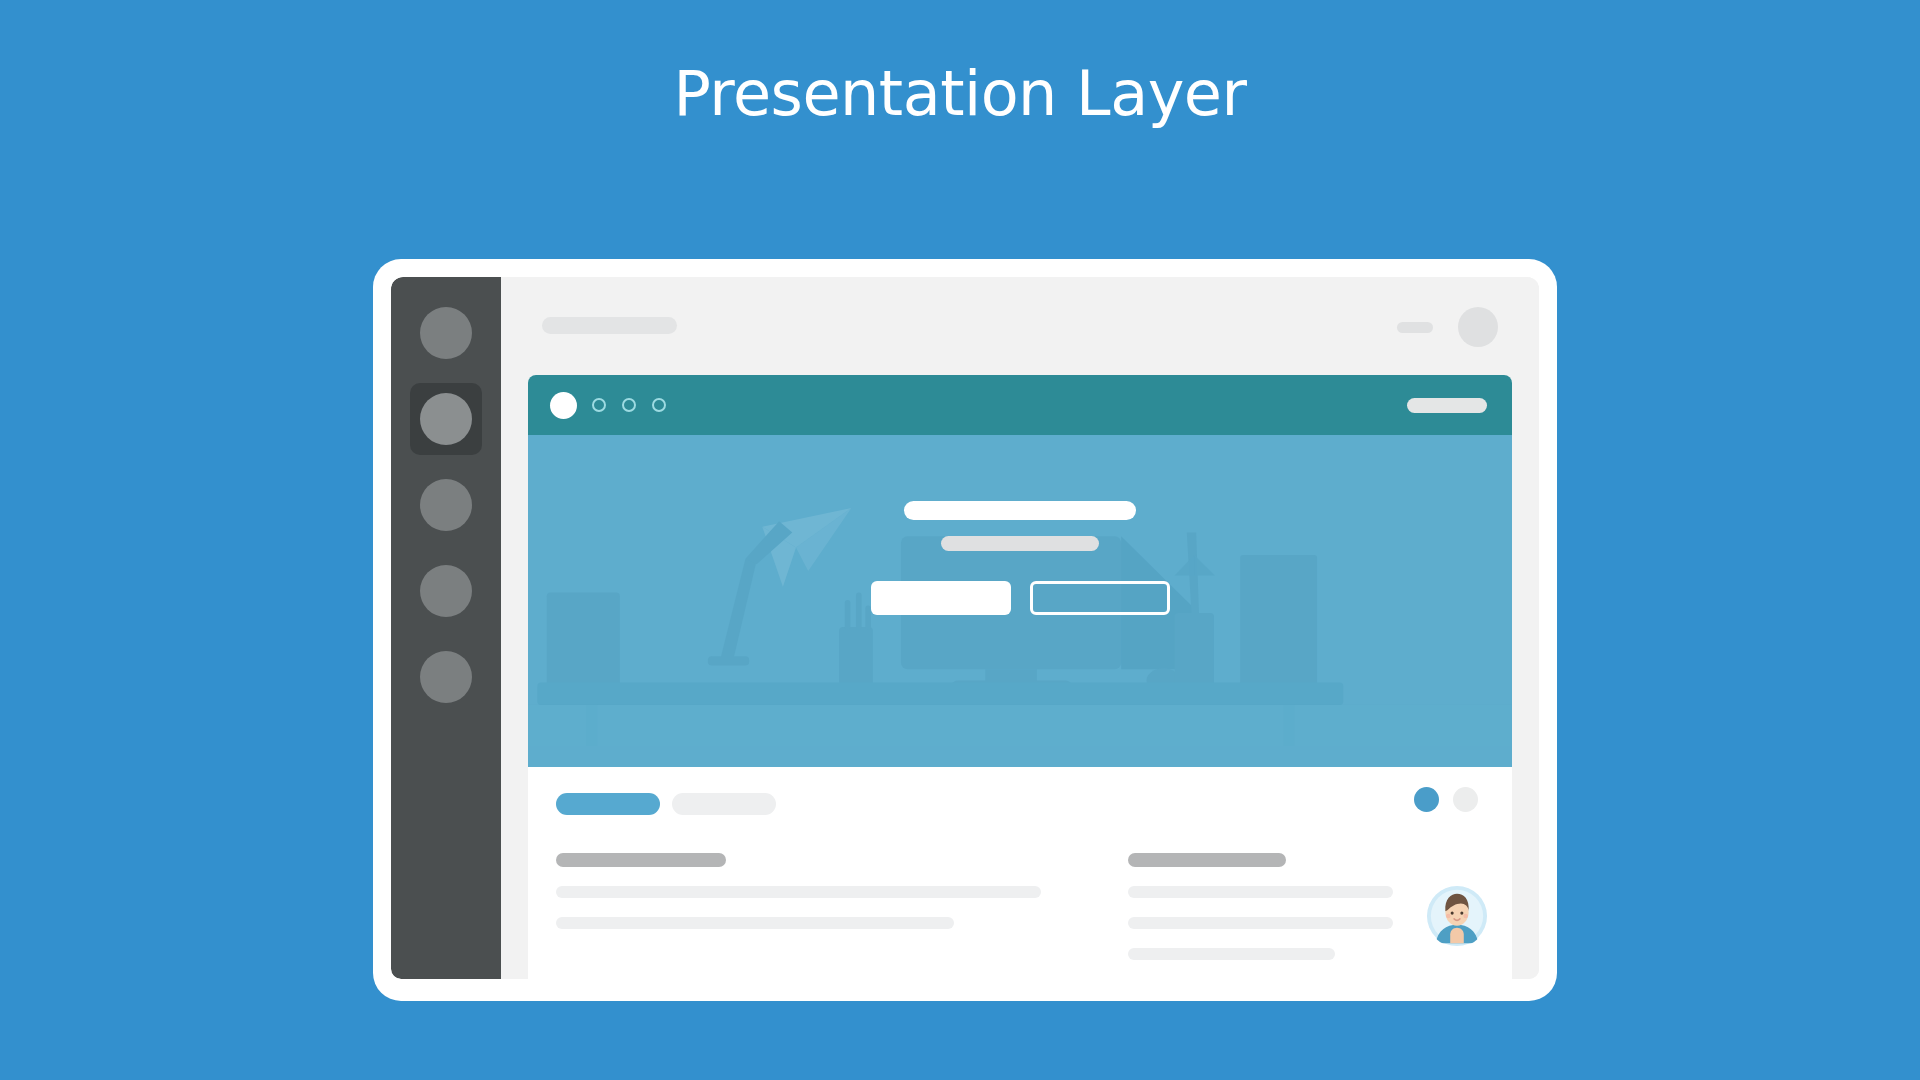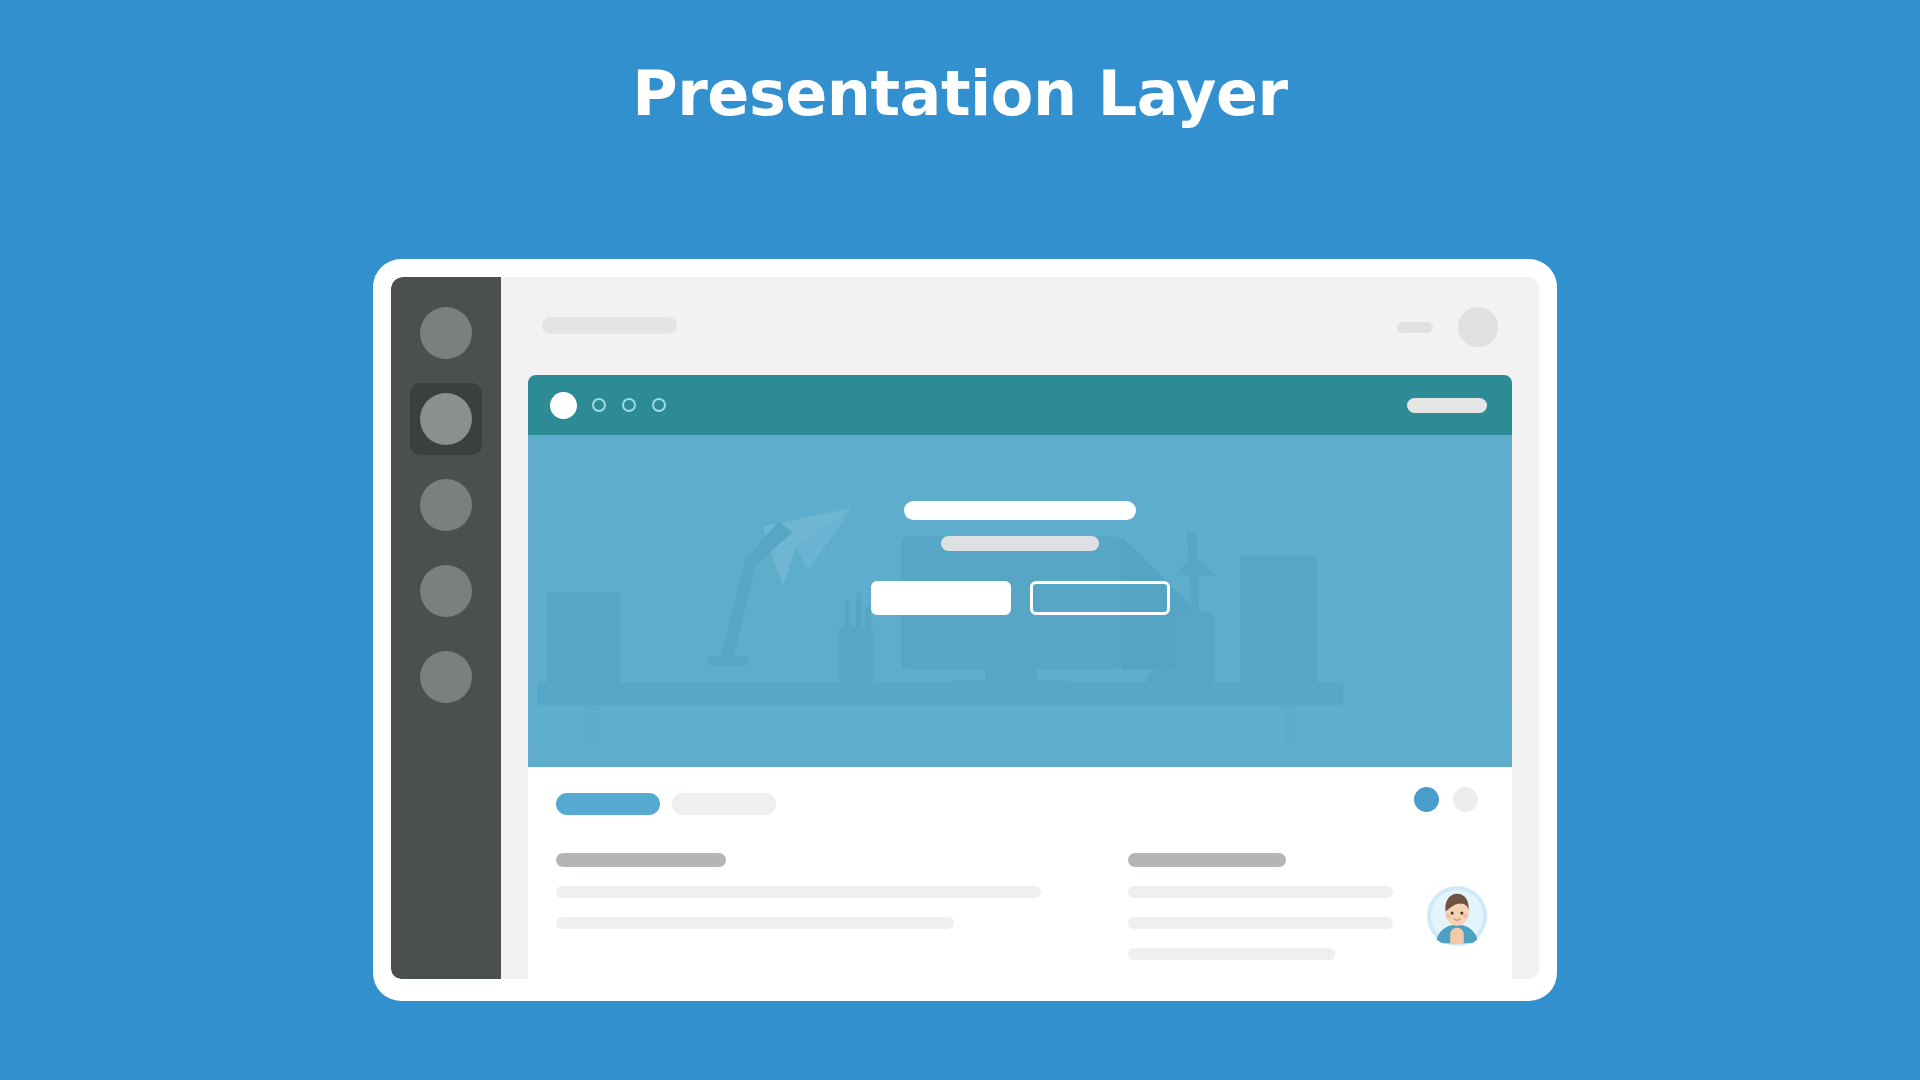--- a/index.html
+++ b/index.html
@@ -17,21 +17,21 @@
 
   
   .page-title {
     position: absolute;
     top: 60px;
     left: 0;
     width: 1920px;
     text-align: center;
     color: #ffffff;
     font-size: 62px;
-    font-weight: 700;
+    font-weight: 400;
     letter-spacing: -0.5px;
     line-height: 1.1;
     font-family: "DejaVu Sans", "Liberation Sans", sans-serif;
   }
 
   
   .device-frame {
     position: absolute;
     left: 373px;
     top: 259px;

